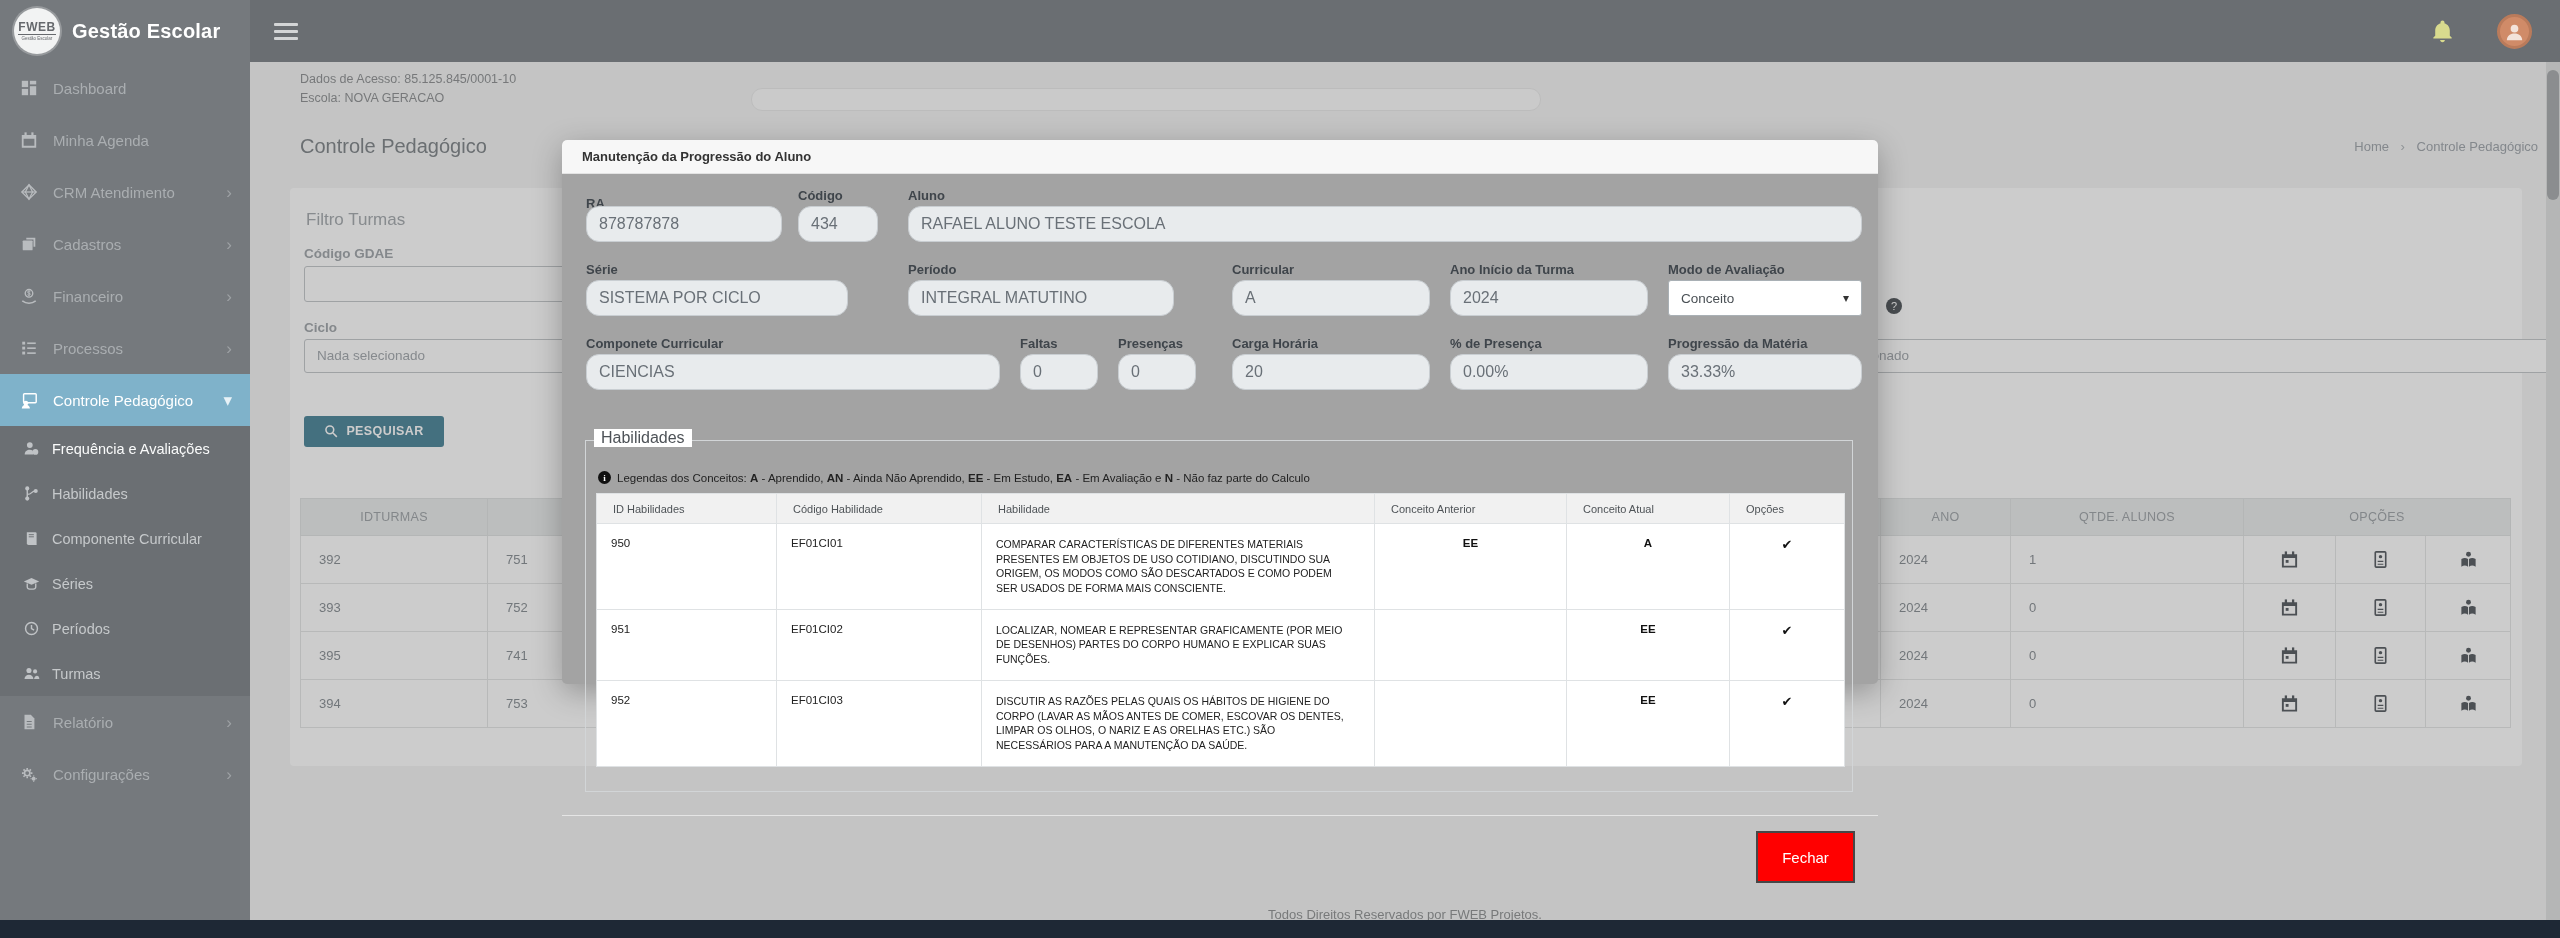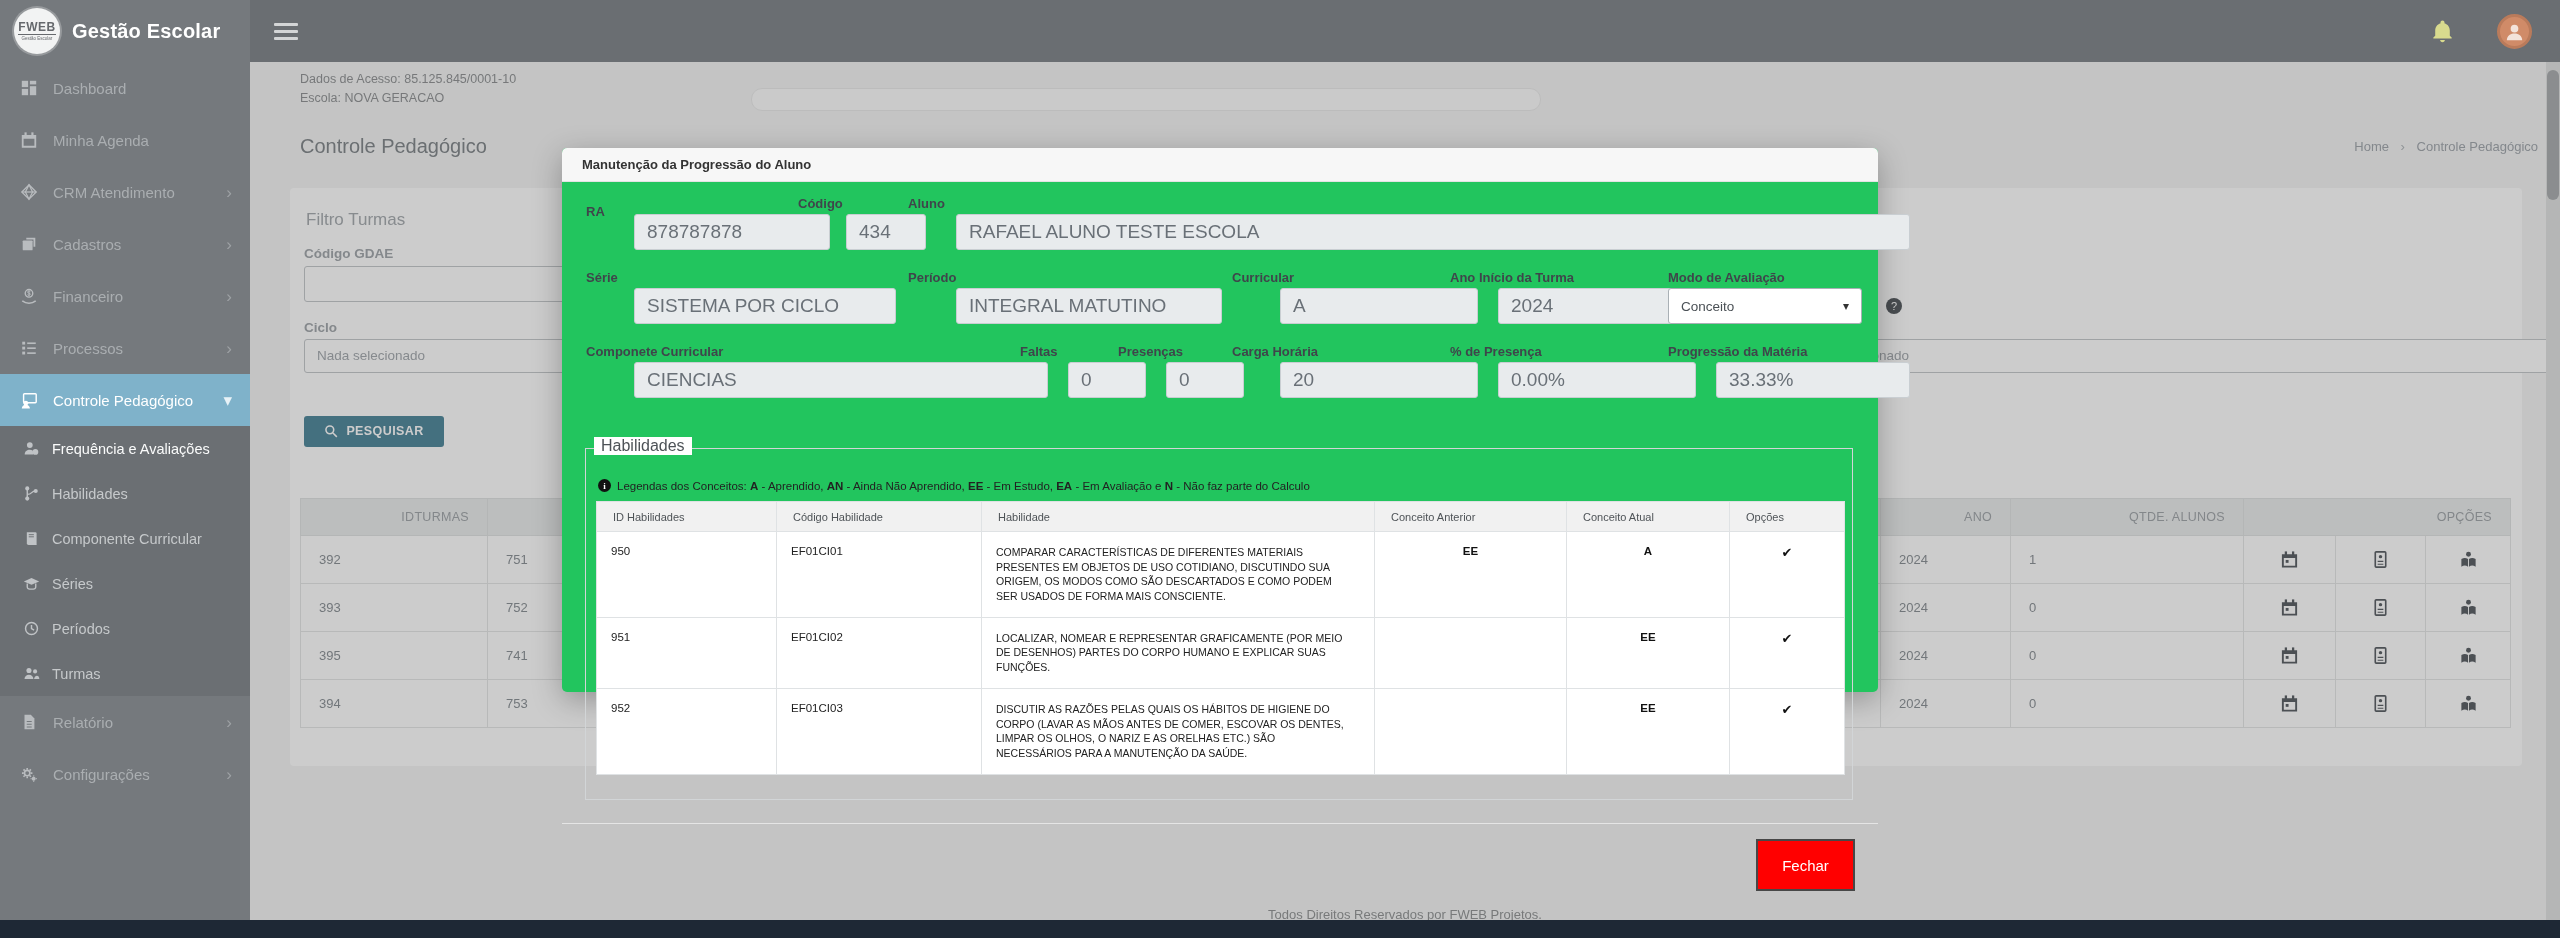--- a/index.html
+++ b/index.html
@@ -49,34 +49,34 @@
   .flabel { position:absolute; font-size:13.5px; font-weight:600; color:#a6abaf; }
   .finput { position:absolute; height:36px; background:#fff; border:1px solid #c7cbce; border-radius:3px; font-size:13.5px; color:#9aa0a5; padding:0 12px; font-family:inherit; }
   .fselect { position:absolute; height:34px; background:#fff; border:1px solid #c7cbce; border-radius:3px; display:flex; align-items:center; padding:0 12px; font-size:13.5px; color:#a8adb2; cursor:pointer; }
   .fselect .chev { margin-left:auto; color:#8d9296; font-size:13px; }
   .help-dot { position:absolute; width:16px; height:16px; border-radius:50%; background:#5b6065; color:#fff; font-size:11px; display:flex; align-items:center; justify-content:center; }
   .help-dot::before { content:"?"; }
   .btn-search { position:absolute; left:14px; top:228px; width:140px; height:31px; background:#568c9f; border:none; border-radius:3px; color:#fff; font-size:12.5px; font-weight:bold; letter-spacing:.4px; display:flex; align-items:center; justify-content:center; gap:8px; cursor:pointer; font-family:inherit; }
   .btn-search svg { width:14px; height:14px; }
 
   .turmas-table { position:absolute; left:10px; top:310px; border-collapse:collapse; table-layout:fixed; width:2210px; font-size:13px; }
-  .turmas-table th { background:#eceeee; color:#a4a9ad; font-weight:400; text-align:right; height:37px; padding:0 18px; border:1px solid #e2e4e4; font-size:12.5px; letter-spacing:.3px; white-space:nowrap; overflow:hidden; }
+  .turmas-table th { background:#eceeee; color:#a4a9ad; font-weight:400; text-align:center; height:37px; padding:0 18px; border:1px solid #e2e4e4; font-size:12.5px; letter-spacing:.3px; white-space:nowrap; overflow:hidden; }
   .turmas-table td { height:48px; padding:0 18px; border:1px solid #e6e8e8; color:#8f959a; background:#fff; }
   .turmas-table td.ic { text-align:center; padding:0; cursor:pointer; }
   .turmas-table td.ic svg { width:19px; height:19px; color:#5f646a; vertical-align:middle; }
   .content-footer { position:absolute; left:0; right:0; bottom:16px; text-align:center; font-size:13px; color:#969899; }
   .scrollbar { position:absolute; right:0; top:0; bottom:0; width:14px; background:#e3e4e4; }
   .scroll-thumb { position:absolute; right:1px; top:8px; width:12px; height:130px; background:#aeb1b3; border-radius:6px; }
 
   
-  .modal { position:absolute; left:562px; top:148px; width:1316px; height:544px; background:#22c55e; border-radius:5px; box-shadow:0 8px 30px rgba(0,0,0,.28); z-index:60; }
+  .modal { position:absolute; left:562px; top:140px; width:1316px; height:544px; background:#a3a3a3; border-radius:5px; box-shadow:0 8px 30px rgba(0,0,0,.28); z-index:60; }
   .modal-header { height:34px; background:#f7f7f7; border-bottom:1px solid #e3e3e3; border-radius:5px 5px 0 0; display:flex; align-items:center; padding-left:20px; }
   .modal-title { font-size:13px; font-weight:bold; color:#333; }
   .mlabel { position:absolute; font-size:13px; font-weight:bold; color:#3f454b; white-space:nowrap; }
-  .minput { position:absolute; height:36px; background:#e8ebed; border:1px solid #c9ced2; border-radius:3px; font-size:19px; color:#697077; padding:0 12px; font-family:inherit;margin-left:48px; }
+  .minput { position:absolute; height:36px; background:#e8ebed; border:1px solid #c9ced2; border-radius:13px; font-size:16px; color:#697077; padding:0 12px; font-family:inherit; }
   .mselect { position:absolute; height:36px; background:#fff; border:1px solid #a9b0b5; border-radius:3px; display:flex; align-items:center; padding:0 12px; font-size:13.5px; color:#4a5055; cursor:pointer; }
   .mselect .chev { margin-left:auto; color:#333; font-size:12px; }
 
   .hab-box { position:absolute; left:23px; top:300px; width:1268px; height:352px; border:1px solid #d2d5d7; }
   .hab-legend { position:absolute; top:-12px; left:8px; background:#fff; padding:0 7px; font-size:16px; color:#4d5257; }
   .hab-info { position:absolute; left:12px; top:30px; font-size:11.5px; color:#222; display:flex; align-items:center; }
   .info-dot { width:13px; height:13px; border-radius:50%; background:#111; color:#fff; font-size:9px; font-weight:bold; display:inline-flex; align-items:center; justify-content:center; margin-right:6px; flex:0 0 auto; }
   .info-dot::before { content:"i"; font-family:"Liberation Serif", serif; }
   .hab-info b { font-weight:bold; }
   .hab-table { position:absolute; left:10px; top:52px; border-collapse:collapse; table-layout:fixed; width:1248px; }

